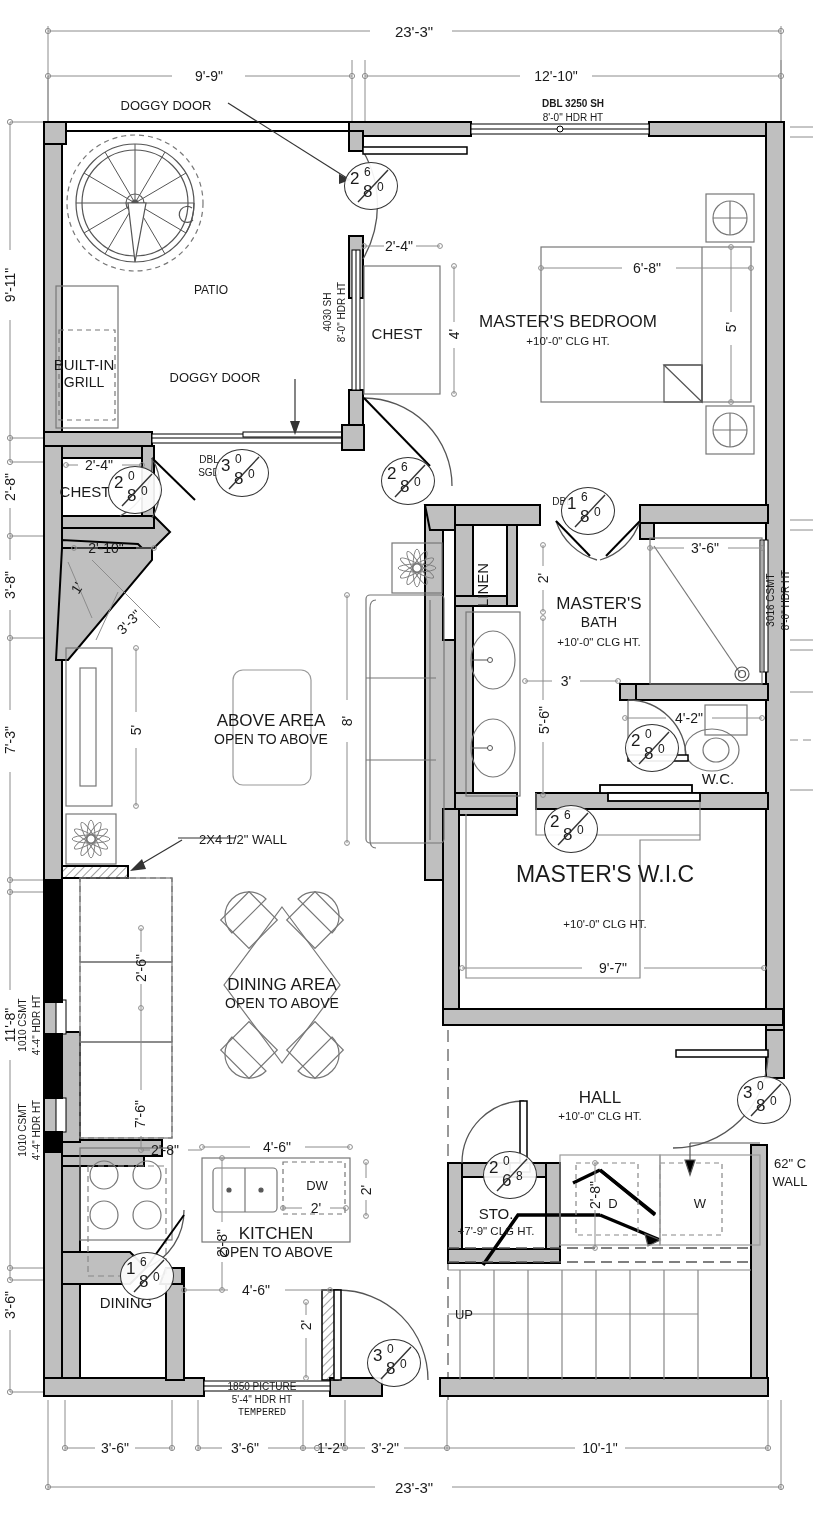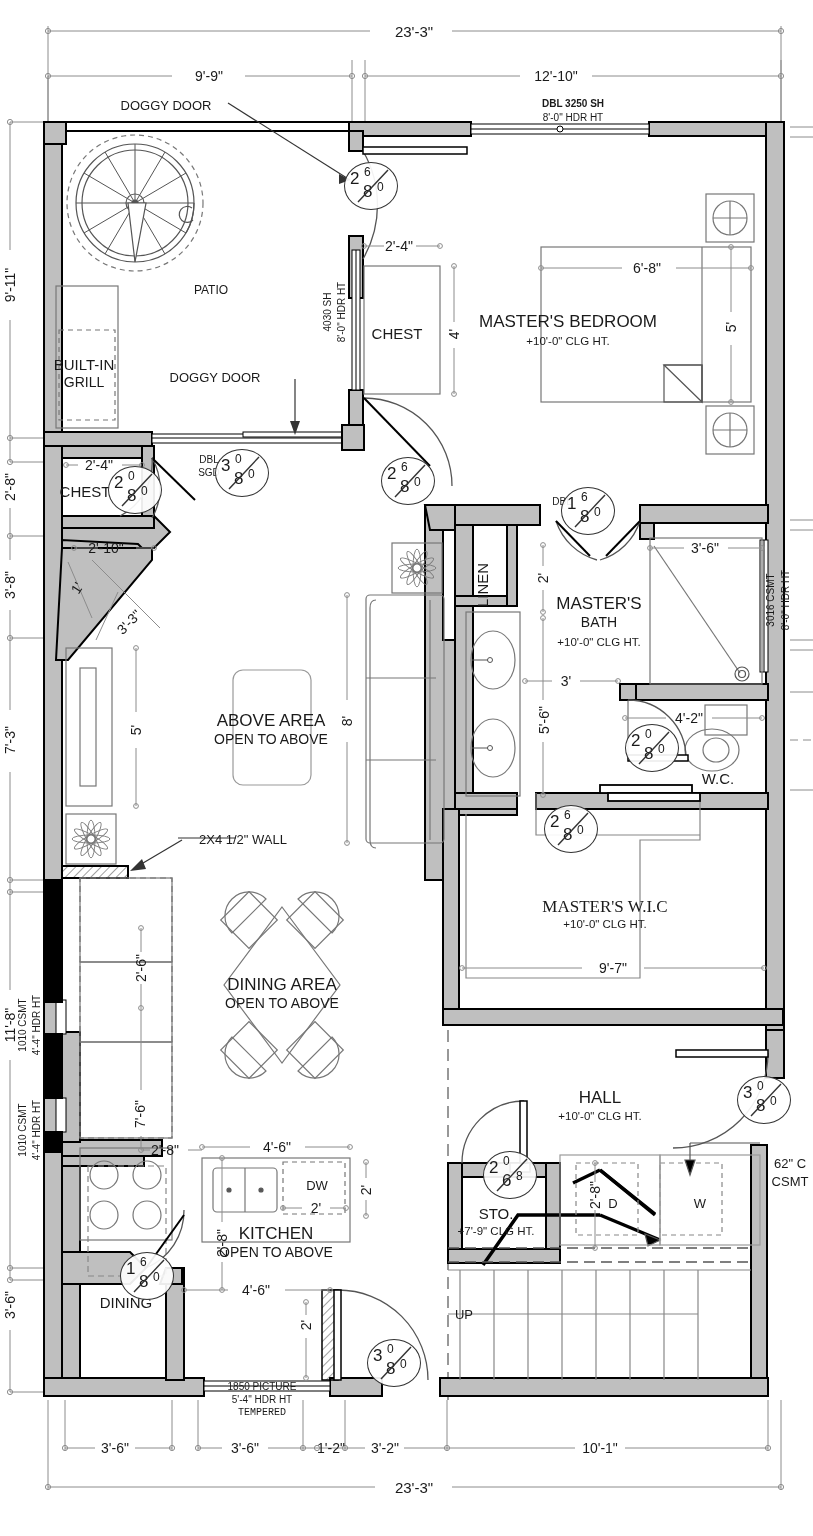--- a/index.html
+++ b/index.html
@@ -597,21 +597,21 @@
       <div class="lbl" style="left: 385px; top: 333px; font-size: 15px; letter-spacing: 0px; transform: translate(-50%, -50%); margin-left: 12px;">CHEST</div>
       <div class="lbl" style="left: 84px; top: 364px; font-size: 15px; letter-spacing: 0px; transform: translate(-50%, -50%);">BUILT-IN</div>
       <div class="lbl" style="left: 84px; top: 382px; font-size: 14px; letter-spacing: 0px; transform: translate(-50%, -50%);">GRILL</div>
       <div class="lbl" style="left: 85px; top: 491px; font-size: 15px; letter-spacing: 0px; transform: translate(-50%, -50%);">CHEST</div>
       <div class="lbl" style="left: 482px; top: 585px; font-size: 15px; letter-spacing: 0px; transform: translate(-50%, -50%) rotate(-90deg);">LINEN</div>
       <div class="lbl" style="left: 599px; top: 604px; font-size: 17px; letter-spacing: 0px; transform: translate(-50%, -50%);">MASTER'S</div>
       <div class="lbl" style="left: 599px; top: 622px; font-size: 14px; letter-spacing: 0px; transform: translate(-50%, -50%);">BATH</div>
       <div class="lbl" style="left: 718px; top: 778px; font-size: 15px; letter-spacing: 0px; transform: translate(-50%, -50%);">W.C.</div>
       <div class="lbl" style="left: 271px; top: 721px; font-size: 17px; letter-spacing: 0px; transform: translate(-50%, -50%);">ABOVE AREA</div>
       <div class="lbl" style="left: 271px; top: 739px; font-size: 14px; letter-spacing: 0px; transform: translate(-50%, -50%);">OPEN TO ABOVE</div>
-      <div class="lbl" style="left: 605px; top: 907px; font-size: 17px; letter-spacing: 0px; transform: translate(-50%, -50%); font-family: Liberation Serif, serif;">MASTER'S W.I.C</div>
+      <div class="lbl" style="left: 605px; top: 874px; font-size: 23px; letter-spacing: 0px; transform: translate(-50%, -50%);">MASTER'S W.I.C</div>
       <div class="lbl" style="left: 282px; top: 985px; font-size: 17px; letter-spacing: 0px; transform: translate(-50%, -50%);">DINING AREA</div>
       <div class="lbl" style="left: 282px; top: 1003px; font-size: 14px; letter-spacing: 0px; transform: translate(-50%, -50%);">OPEN TO ABOVE</div>
       <div class="lbl" style="left: 600px; top: 1098px; font-size: 17px; letter-spacing: 0px; transform: translate(-50%, -50%);">HALL</div>
       <div class="lbl" style="left: 496px; top: 1213px; font-size: 15px; letter-spacing: 0px; transform: translate(-50%, -50%);">STO.</div>
       <div class="lbl" style="left: 276px; top: 1234px; font-size: 17px; letter-spacing: 0px; transform: translate(-50%, -50%);">KITCHEN</div>
       <div class="lbl" style="left: 276px; top: 1252px; font-size: 14px; letter-spacing: 0px; transform: translate(-50%, -50%);">OPEN TO ABOVE</div>
       <div class="lbl" style="left: 126px; top: 1302px; font-size: 15px; letter-spacing: 0px; transform: translate(-50%, -50%);">DINING</div>
       <div class="lbl" style="left: 568px; top: 341px; font-size: 11.5px; letter-spacing: 0px; transform: translate(-50%, -50%);">+10'-0" CLG HT.</div>
       <div class="lbl" style="left: 599px; top: 642px; font-size: 11.5px; letter-spacing: 0px; transform: translate(-50%, -50%);">+10'-0" CLG HT.</div>
       <div class="lbl" style="left: 605px; top: 924px; font-size: 11.5px; letter-spacing: 0px; transform: translate(-50%, -50%);">+10'-0" CLG HT.</div>
@@ -675,21 +675,21 @@
       <div class="lbl" style="left: 22px; top: 1130px; font-size: 10px; letter-spacing: 0px; transform: translate(-50%, -50%) rotate(-90deg);">1010 CSMT</div>
       <div class="lbl" style="left: 36px; top: 1130px; font-size: 10px; letter-spacing: 0px; transform: translate(-50%, -50%) rotate(-90deg);">4'-4" HDR HT</div>
       <div class="lbl" style="left: 317px; top: 1185px; font-size: 13px; letter-spacing: 0px; transform: translate(-50%, -50%);">DW</div>
       <div class="lbl" style="left: 613px; top: 1203px; font-size: 13px; letter-spacing: 0px; transform: translate(-50%, -50%);">D</div>
       <div class="lbl" style="left: 700px; top: 1203px; font-size: 13px; letter-spacing: 0px; transform: translate(-50%, -50%);">W</div>
       <div class="lbl" style="left: 464px; top: 1314px; font-size: 13px; letter-spacing: 0px; transform: translate(-50%, -50%);">UP</div>
       <div class="lbl" style="left: 262px; top: 1386px; font-size: 10px; letter-spacing: 0px; transform: translate(-50%, -50%);">1850 PICTURE</div>
       <div class="lbl" style="left: 262px; top: 1399px; font-size: 10px; letter-spacing: 0px; transform: translate(-50%, -50%);">5'-4" HDR HT</div>
       <div class="lbl" style="left: 262px; top: 1412px; font-size: 10px; letter-spacing: 0px; transform: translate(-50%, -50%); font-family: Liberation Mono, monospace;">TEMPERED</div>
       <div class="lbl" style="left: 790px; top: 1163px; font-size: 13px; letter-spacing: 0px; transform: translate(-50%, -50%);">62" C</div>
-      <div class="lbl" style="left: 790px; top: 1181px; font-size: 13px; letter-spacing: 0px; transform: translate(-50%, -50%);">CSMT</div>
+      <div class="lbl" style="left: 790px; top: 1181px; font-size: 13px; letter-spacing: 0px; transform: translate(-50%, -50%);">WALL</div>
       <div class="lbl" style="left: 371px; top: 186px; transform: translate(-50%, -50%); width: 52px; height: 46px; border: 1.4px solid rgb(51, 51, 51); border-radius: 50%; background: rgba(255, 255, 255, 0.92);">
         <span style="position:absolute;left:5px;top:6px;font-size:17px;">2</span>
         <span style="position:absolute;left:19px;top:2px;font-size:12px;">6</span>
         <span style="position:absolute;left:18px;top:19px;font-size:17px;">8</span>
         <span style="position:absolute;left:32px;top:17px;font-size:12px;">0</span>
         <span style="position:absolute;left:7px;top:3px;width:40px;height:40px;"><svg width="40" height="40">
             <line x1="36" y1="4" x2="6" y2="36" stroke="#333" stroke-width="1.4"></line>
           </svg></span>
       </div>
       <div class="lbl" style="left: 135px; top: 490px; transform: translate(-50%, -50%); width: 52px; height: 46px; border: 1.4px solid rgb(51, 51, 51); border-radius: 50%; background: rgba(255, 255, 255, 0.92);">

